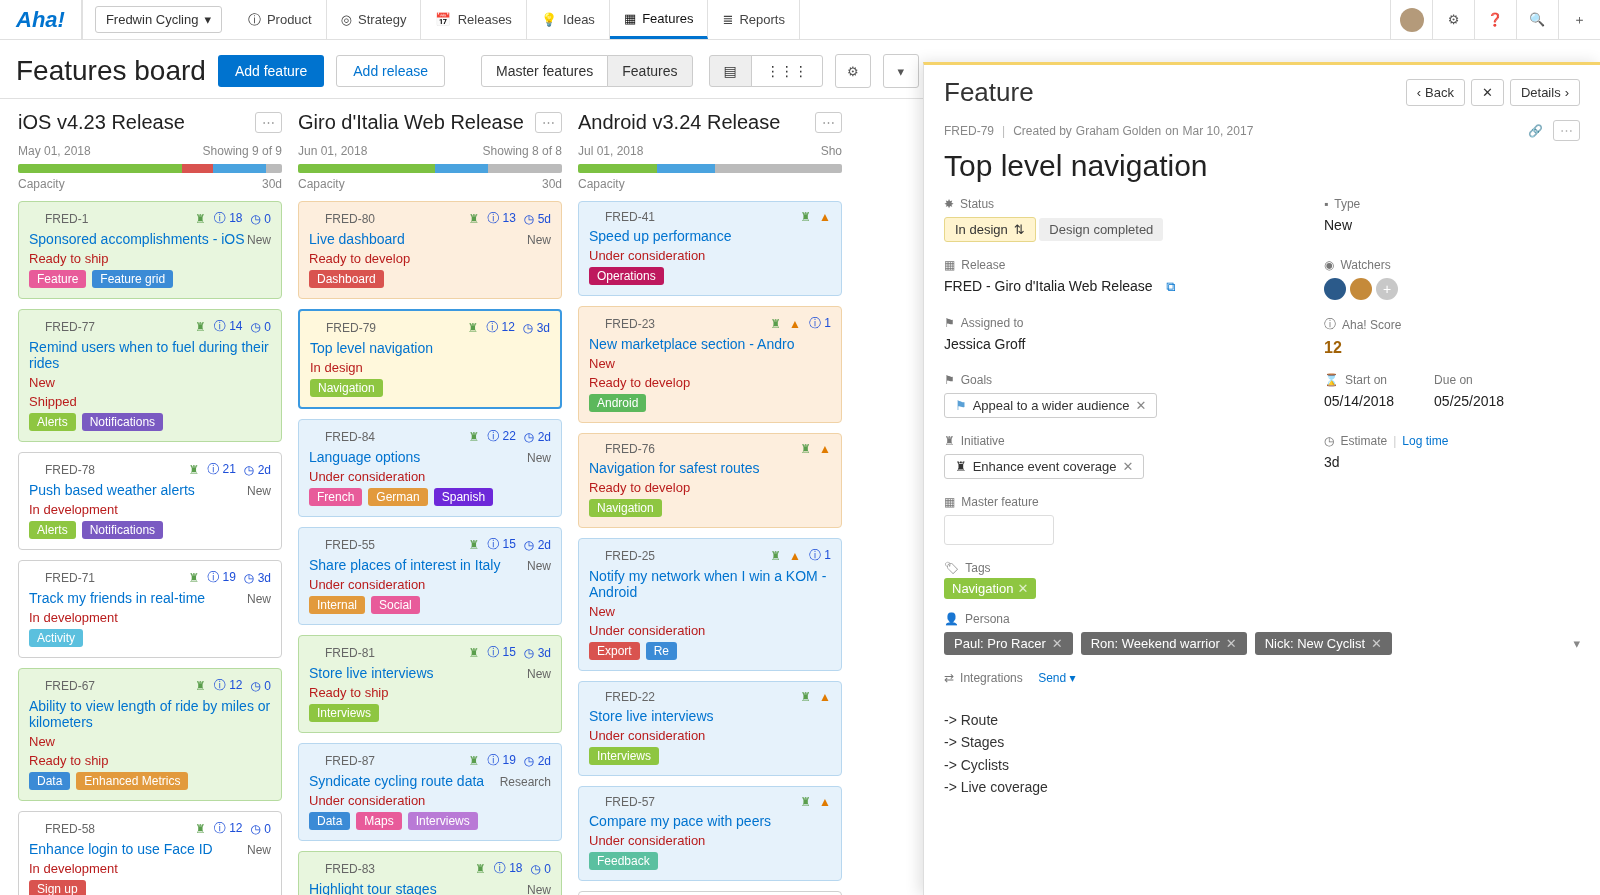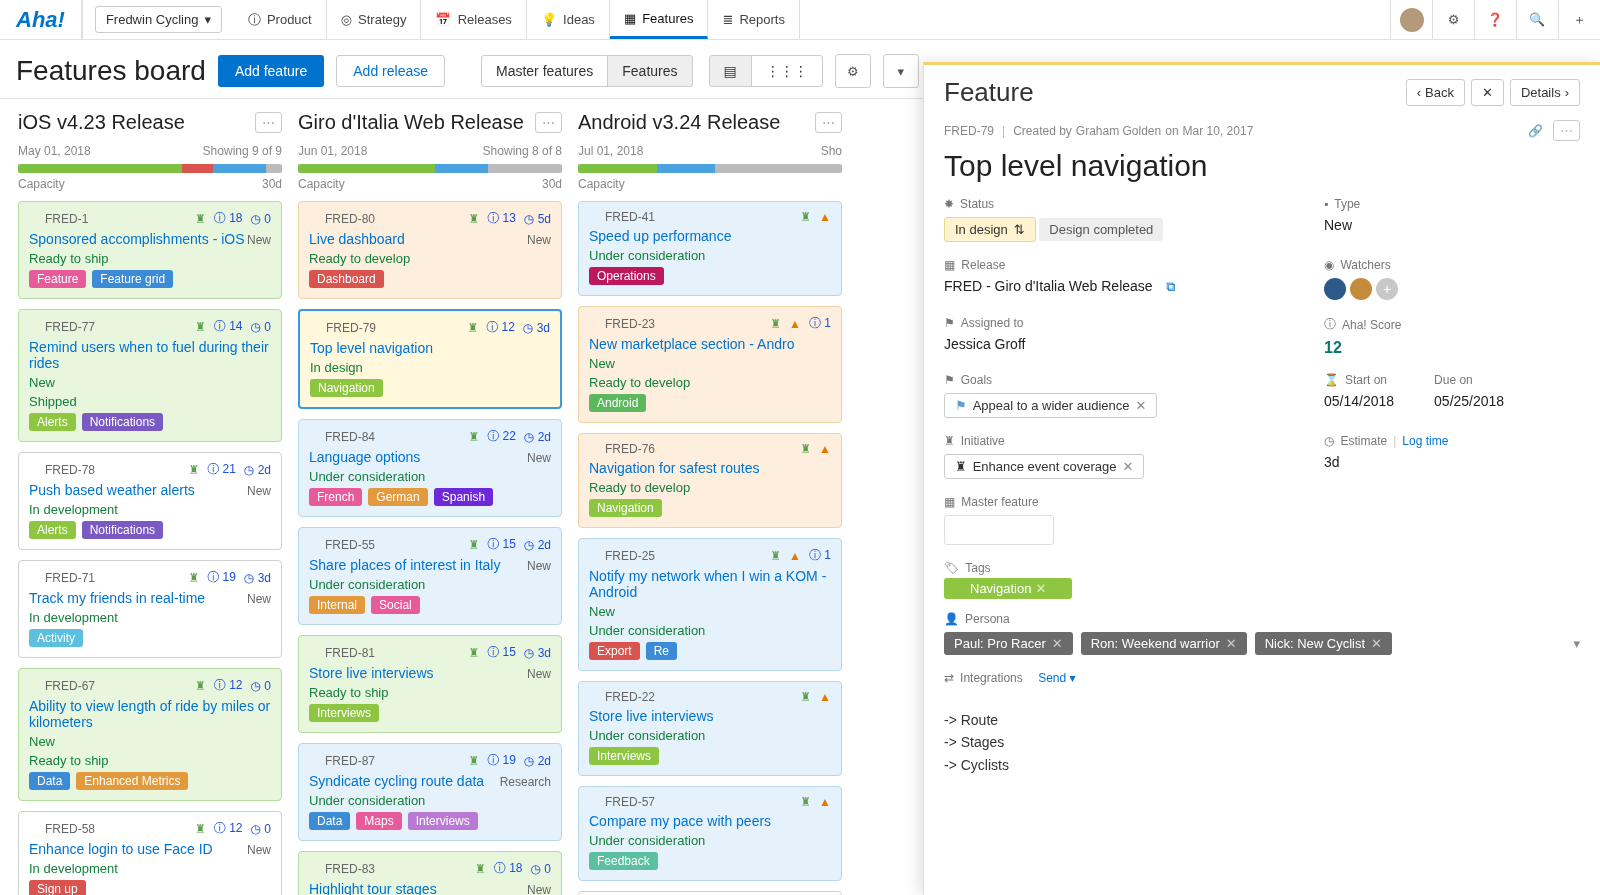--- a/index.html
+++ b/index.html
@@ -44,21 +44,21 @@
 .card.green { background:#e8f6de; border-color:#b6dba0;}
 .card.yellow { background:#fff8dc; border-color:#e9dfa9;}
 .card.blue { background:#e6f2fb; border-color:#b7d7ef;}
 .card.orange { background:#fdeedd; border-color:#f0d2a6;}
 .card.selected { border:2px solid #3b99e0; }
 .card-top { display:flex; align-items:center; gap:8px; font-size:12px; color:#666;margin-left:16px;}
 .card-id {}
 .card-top .r { margin-left:auto; display:flex; align-items:center; gap:8px;}
 .card-title { color:#0073cf; margin-top:4px; font-size:14px;}
 .card-row { display:flex; align-items:center; gap:6px; margin-top:4px; flex-wrap:wrap;}
-.card-status-text { color:#15803d; font-size:13px;}
+.card-status-text { color:#b91c1c; font-size:13px;}
 .tag { padding:2px 8px; border-radius:3px; font-size:12px; color:#fff;}
 .pill-new { color:#666; font-size:12px; margin-left:auto;}
 .muted-ico { color:#1d4ed8; font-size:12px; display:inline-flex; align-items:center; gap:2px;}
 .warn-ico { color:#e07b00;}
 
 
 .panel { position:absolute; top:62px; right:0; bottom:0; width:677px; background:#fff; border-left:1px solid #ddd; border-top:3px solid #f5d36b; box-shadow:-4px 0 14px rgba(0,0,0,0.12); display:flex; flex-direction:column; overflow:auto;}
 .panel-inner { padding:12px 20px 30px;}
 .panel-head { display:flex; align-items:center; justify-content:space-between;}
 .panel-kind { font-size:26px; color:#333;}
@@ -71,26 +71,26 @@
 .feat-title { font-size:30px; color:#222; margin-top:8px;}
 .form-area { margin-top:14px; display:grid; grid-template-columns: 340px 1fr; column-gap:40px; row-gap:16px;}
 .frow { }
 .flabel { color:#777; font-size:12px; display:flex; align-items:center; gap:6px; margin-bottom:6px;}
 .chip { display:inline-flex; align-items:center; gap:6px; padding:4px 10px; border-radius:3px; font-size:13px;}
 .chip-status { background:#fff4cf; border:1px solid #e7d78a;}
 .chip-plain { background:#eee; color:#555;}
 .chip-goal { background:#fff; border:1px solid #ccc; color:#333; font-size:13px;}
 .chip-goal .x { color:#888; cursor:pointer;}
 .chip-init { background:#fff; border:1px solid #ccc;}
-.chip-tag { background:#8ec641; color:#fff; padding:3px 26px; border-radius:3px;}
+.chip-tag { background:#8ec641; color:#fff; padding:3px 8px; border-radius:3px;}
 .chip-tag .x { color:#dff0c9; margin-left:4px; cursor:pointer;}
 .persona { background:#6b6b6b; color:#fff; padding:4px 10px; border-radius:3px; display:inline-flex; align-items:center; gap:6px;}
 .persona .x { color:#ccc; cursor:pointer;}
 .field-val { color:#222; font-size:14px;}
-.score-val { color:#0f766e; font-size:16px; font-weight:600;}
+.score-val { color:#a16207; font-size:16px; font-weight:600;}
 .watchers { display:flex; gap:4px; align-items:center;}
 .avatar-xs { width:22px; height:22px; border-radius:50%; display:inline-block;}
 .add-circ { width:22px; height:22px; border-radius:50%; background:#c8c8c8; color:#fff; display:inline-flex; align-items:center; justify-content:center; font-size:14px; cursor:pointer;}
 .two-col { display:flex; gap:40px;}
 .link-small { color:#0073cf; font-size:12px; cursor:pointer;}
 .desc { margin-top:18px; font-size:14px; color:#333; line-height:1.6;}
 .full-row { grid-column:1 / -1;}
 .persona-row { display:flex; gap:8px; flex-wrap:wrap; align-items:center;}
 .persona-expand { margin-left:auto; color:#888; cursor:pointer;}
 .input-empty { border:1px solid #ddd; border-radius:3px; height:30px; width:110px;}
@@ -778,15 +778,16 @@
 
       <div class="frow full-row">
         <div class="flabel"><span>⇄</span><span>Integrations</span> &nbsp; <span class="link-small"><span>Send</span> ▾</span></div>
       </div>
     </div>
 
     <div class="desc" id="desc">
         <div>-&gt; Route</div>
         <div>-&gt; Stages</div>
         <div>-&gt; Cyclists</div>
+        <div>-&gt; Live coverage</div>
       </div>
   </div>
 </div>
 
 </body></html>

